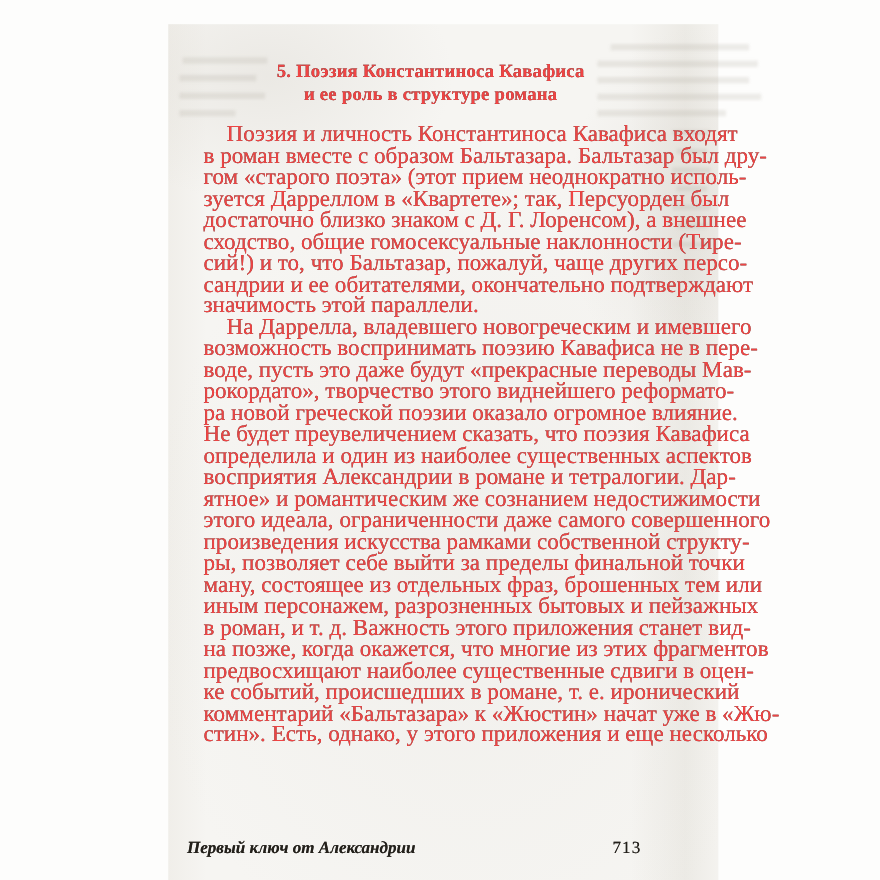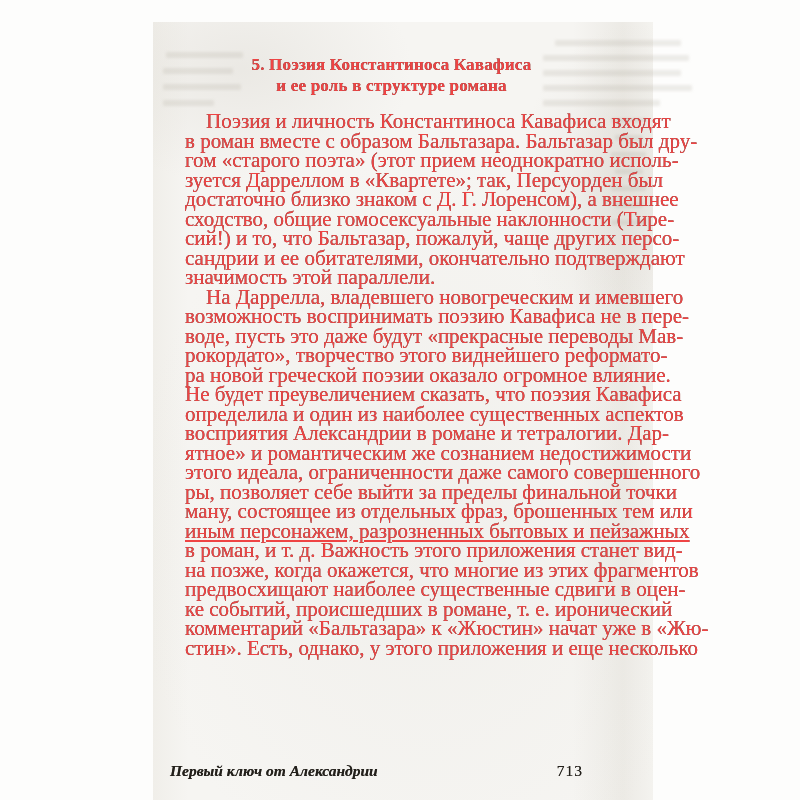--- a/index.html
+++ b/index.html
@@ -115,23 +115,24 @@
         <div class="line indent" style="word-spacing: 0px;">На Даррелла, владевшего новогреческим и имевшего</div>
         <div class="line" style="word-spacing: 0px;">возможность воспринимать поэзию Кавафиса не в пере-</div>
         <div class="line" style="word-spacing: 0px;">воде, пусть это даже будут «прекрасные переводы Мав-</div>
         <div class="line" style="word-spacing: 0px;">рокордато», творчество этого виднейшего реформато-</div>
         <div class="line" style="word-spacing: 0px;">ра новой греческой поэзии оказало огромное влияние.</div>
         <div class="line" style="word-spacing: 0px;">Не будет преувеличением сказать, что поэзия Кавафиса</div>
         <div class="line" style="word-spacing: 0px;">определила и один из наиболее существенных аспектов</div>
         <div class="line" style="word-spacing: 0px;">восприятия Александрии в романе и тетралогии. Дар-</div>
         <div class="line" style="word-spacing: 0px;">ятное» и романтическим же сознанием недостижимости</div>
         <div class="line" style="word-spacing: 0px;">этого идеала, ограниченности даже самого совершенного</div>
+        <div class="line" style="word-spacing: 0px;">произведения искусства рамками собственной структу-</div>
         <div class="line" style="word-spacing: 0px;">ры, позволяет себе выйти за пределы финальной точки</div>
         <div class="line" style="word-spacing: 0px;">ману, состоящее из отдельных фраз, брошенных тем или</div>
-        <div class="line" style="word-spacing: 0px; text-decoration: underline;">иным персонажем, разрозненных бытовых и пейзажных</div>
+        <div class="line" style="word-spacing: 0px;">иным персонажем, разрозненных бытовых и пейзажных</div>
         <div class="line" style="word-spacing: 0px;">в роман, и т. д. Важность этого приложения станет вид-</div>
         <div class="line" style="word-spacing: 0px;">на позже, когда окажется, что многие из этих фрагментов</div>
         <div class="line" style="word-spacing: 0px;">предвосхищают наиболее существенные сдвиги в оцен-</div>
         <div class="line" style="word-spacing: 0px;">ке событий, происшедших в романе, т. е. иронический</div>
         <div class="line" style="word-spacing: 0px;">комментарий «Бальтазара» к «Жюстин» начат уже в «Жю-</div>
         <div class="line" style="word-spacing: 0px;">стин». Есть, однако, у этого приложения и еще несколько</div>
       </div>
   </div>
 
   <div class="footer">

